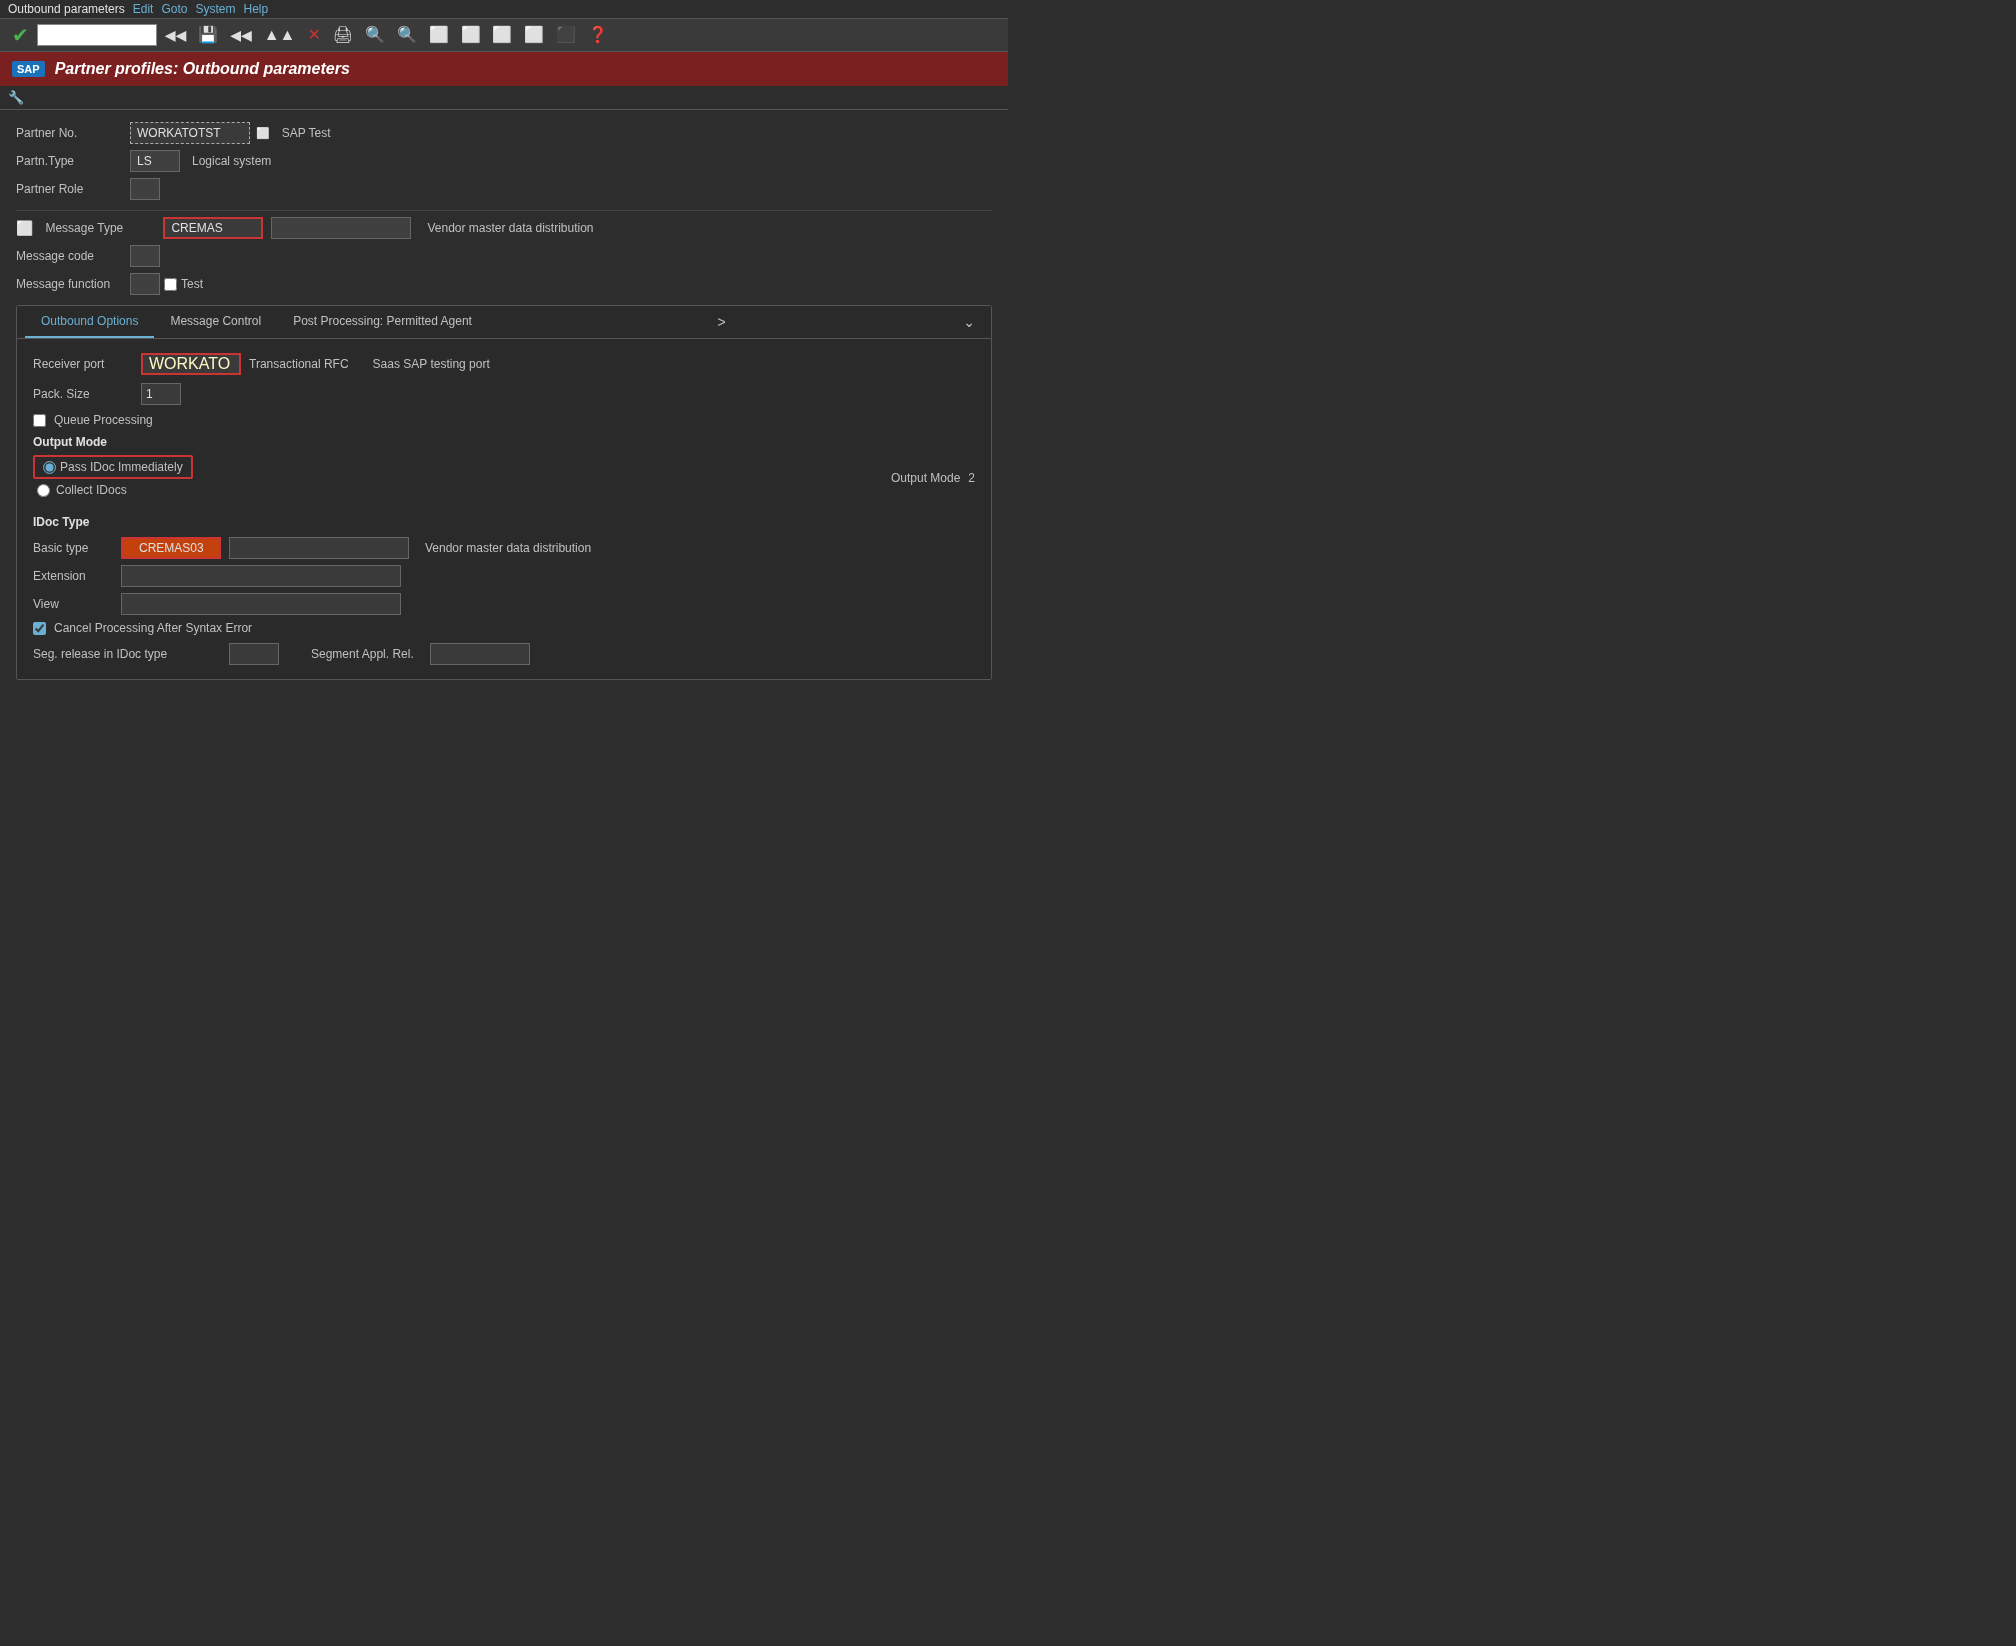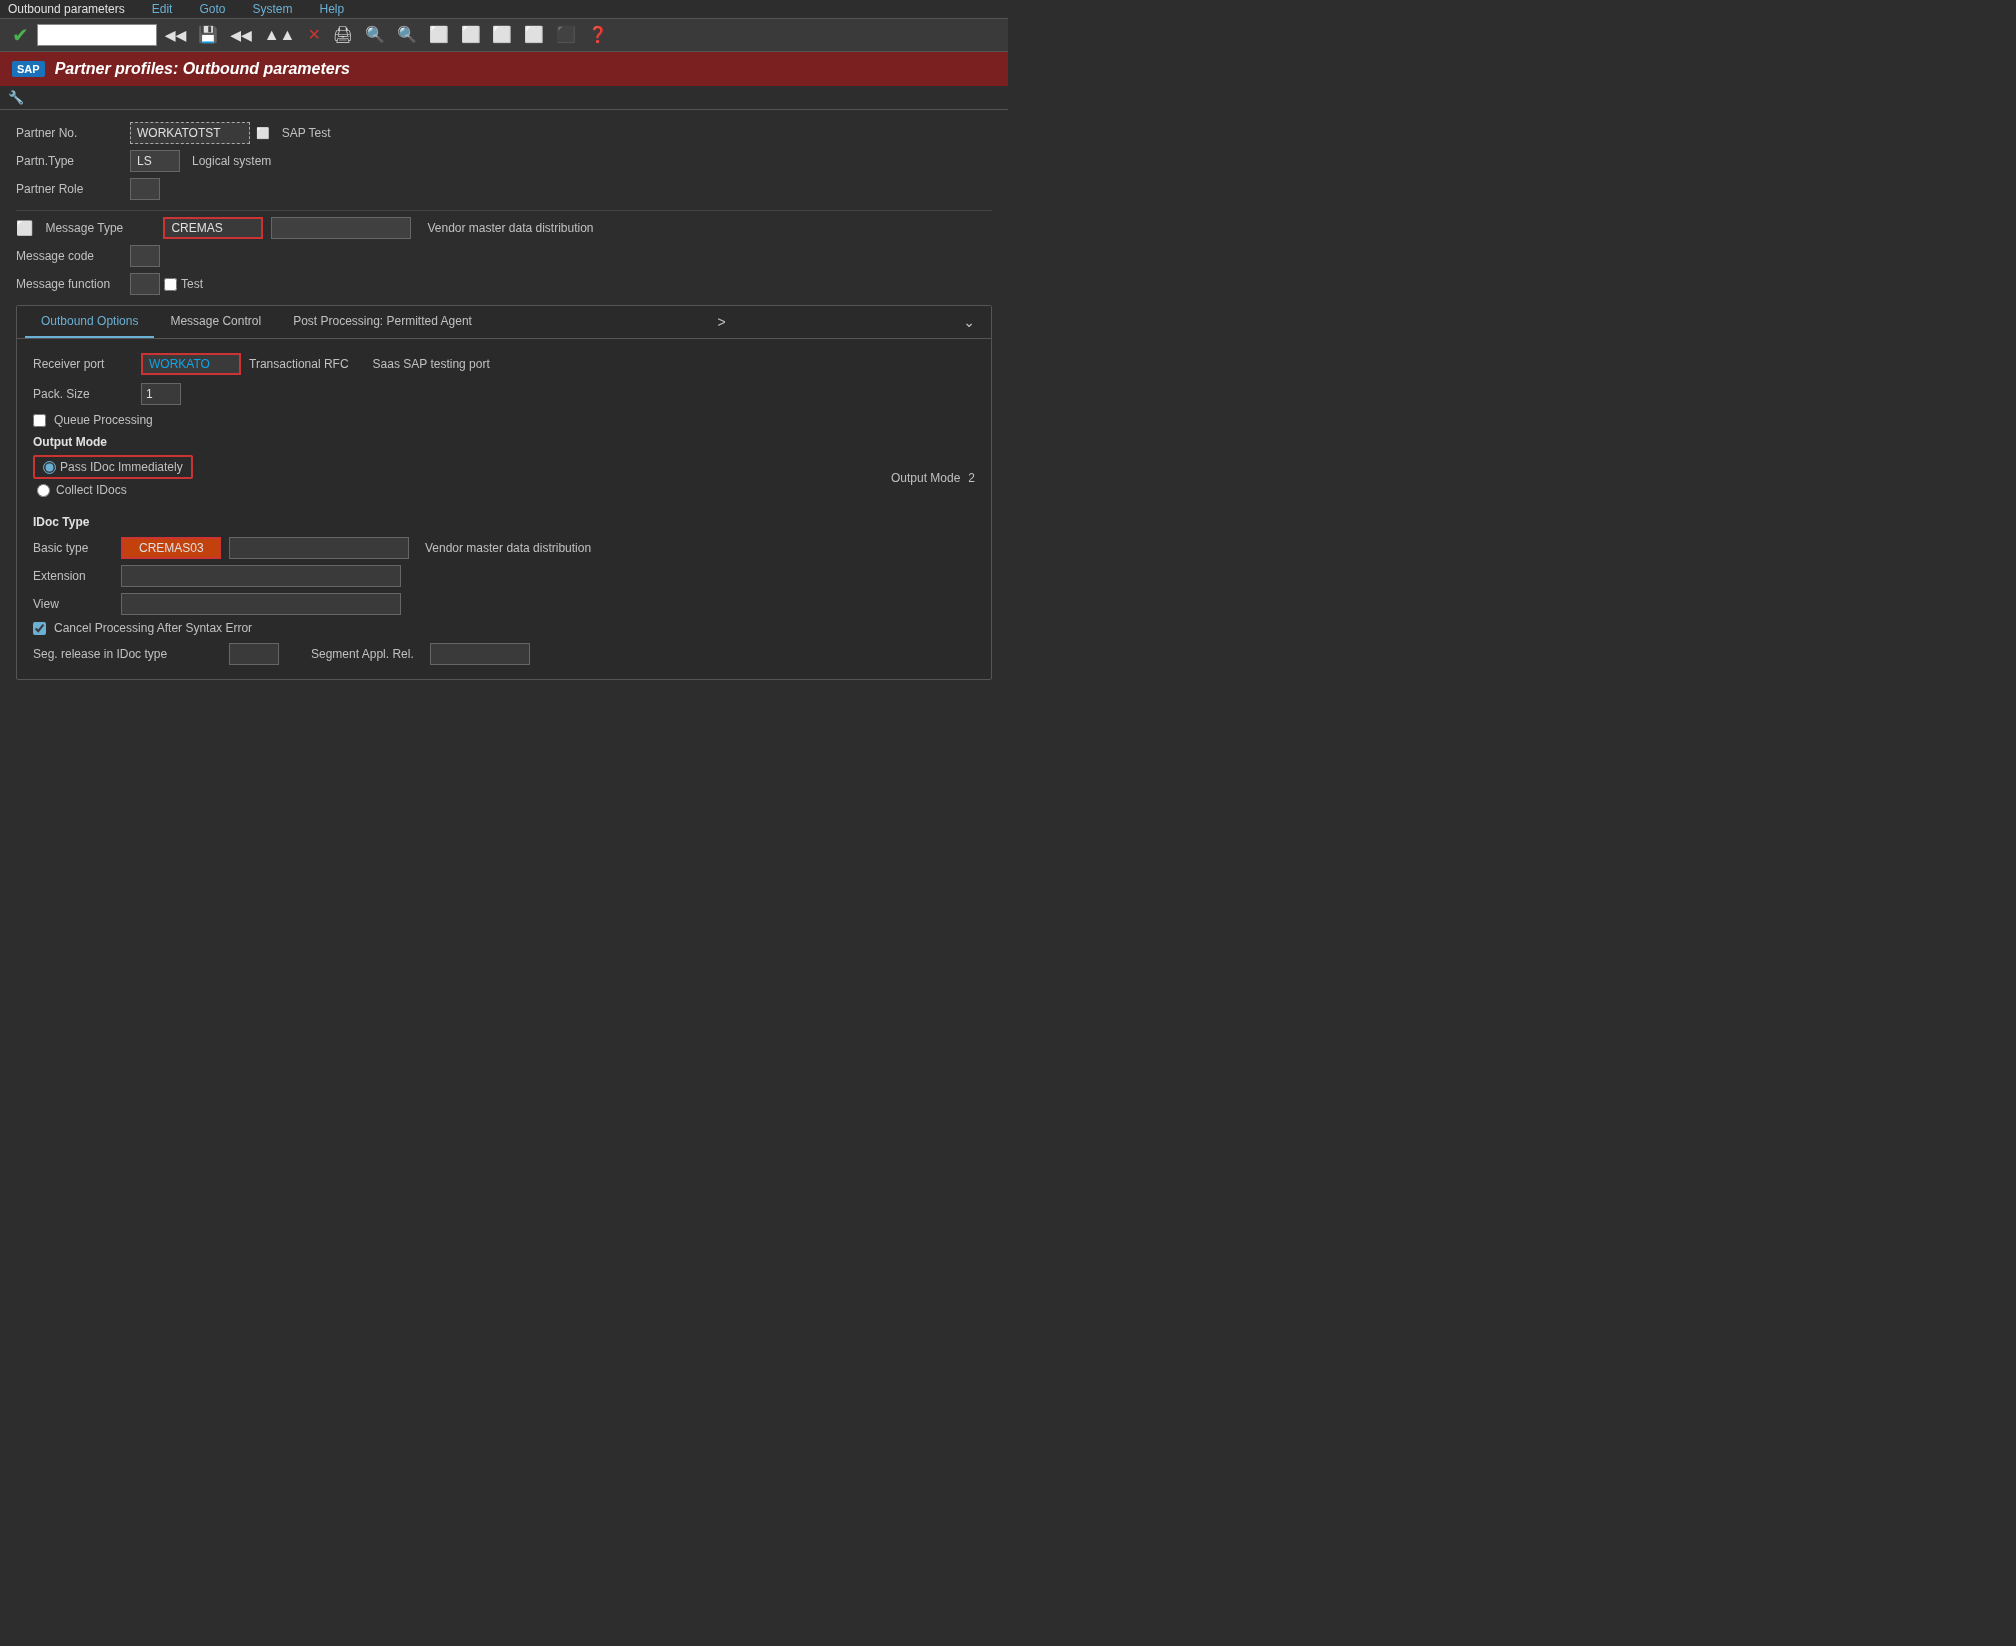--- a/index.html
+++ b/index.html
@@ -10,21 +10,21 @@
       color: #e0e0e0;
       width: 1008px;
       min-height: 823px;
     }
 
     
     .menu-bar {
       background: #2d2d2d;
       padding: 2px 8px;
       display: flex;
-      gap: 27px;
+      gap: 8px;
       border-bottom: 1px solid #555;
     }
     .menu-bar span {
       color: #6ab0d4;
       cursor: pointer;
       font-size: 12px;
     }
     .menu-bar span:first-child {
       color: #e0e0e0;
     }
@@ -199,24 +199,24 @@
       gap: 8px;
     }
     .section-label {
       color: #c0c0c0;
       font-size: 12px;
       width: 100px;
     }
     .receiver-input {
       border: 2px solid #cc3333;
       background: #3a3a3a;
-      color: #0ea5e9;
-      height: 22px;
-      padding: 2px 6px;
-      font-size: 12px;
+      color: #fef9c3;
+      height: 22px;
+      padding: 2px 6px;
+      font-size: 16px;
       width: 100px;
     }
     .section-value {
       color: #c0c0c0;
       font-size: 12px;
     }
 
     
     .checkbox-row {
       display: flex;

